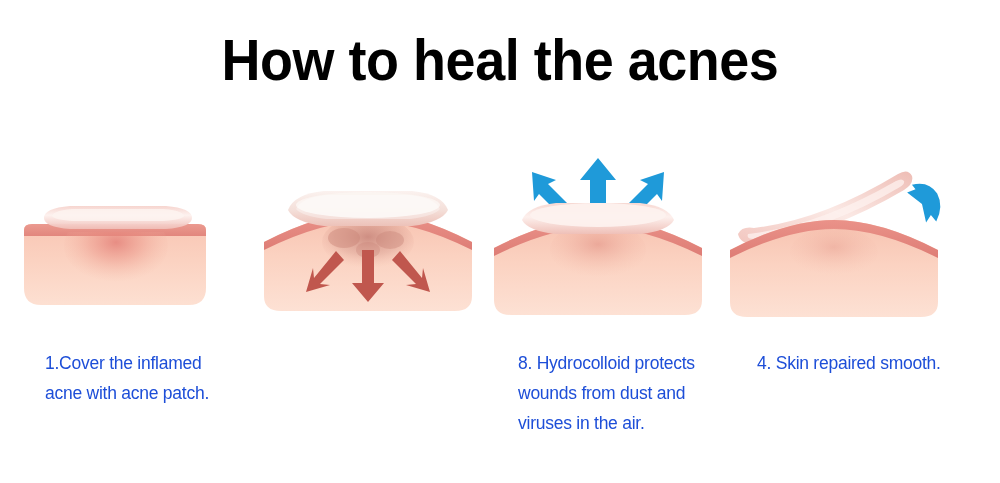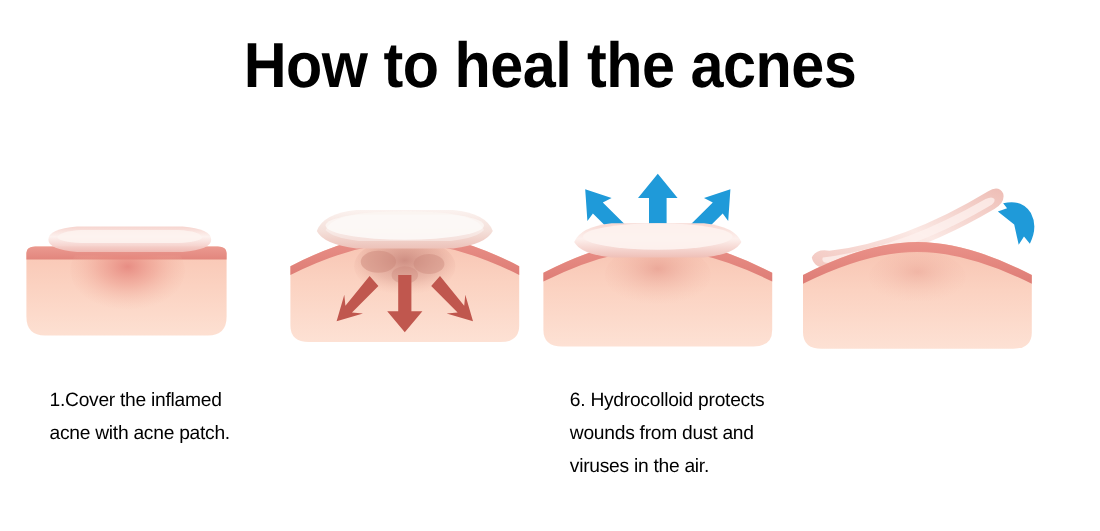--- a/index.html
+++ b/index.html
@@ -67,21 +67,21 @@
     height: 185px;
     overflow: visible;
   }
 
   .caption {
     position: absolute;
     top: 348px;
     font-family: "Liberation Sans", "DejaVu Sans", sans-serif;
     font-size: 17.5px;
     line-height: 30px;
-    color: #000000;
+    color: #1d4ed8;
     letter-spacing: -0.25px;
     white-space: pre-line;
     text-align: left;
   }
   .step-1 .caption { left: 45px; width: 215px; }
   .step-2 .caption { left: 46px; width: 215px; }
   .step-3 .caption { left: 44px; width: 225px; }
   .step-4 .caption { left: 45px; width: 240px; }
 </style>
 </head>
@@ -246,21 +246,21 @@
             <ellipse cx="124" cy="100" rx="48" ry="28" fill="url(#inflame3)"></ellipse>
           </g>
         </g>
 
         <g>
           <path d="M48,70 Q54,56 82,53 L166,53 Q194,56 200,70 Q194,81 166,84 L82,84 Q54,81 48,70 Z" fill="url(#patch3)"></path>
           <ellipse cx="124" cy="65" rx="68" ry="12" fill="#fdf2ef" opacity="0.92"></ellipse>
         </g>
       </svg>
     </div>
-    <div class="caption">6. Hydrocolloid protects
+    <div class="caption">8. Hydrocolloid protects
 wounds from dust and
 viruses in the air.</div>
   </div>
 
   <div class="step step-4">
     <div class="art">
       <svg viewBox="0 0 250 185" xmlns="http://www.w3.org/2000/svg">
         <defs>
           <linearGradient id="skin4" x1="0" y1="0" x2="0" y2="1">
             <stop offset="0%" stop-color="#f7c2b0"></stop>
@@ -296,15 +296,16 @@
 
         <g>
           <path d="M18,100 Q76,70 122,70 Q168,70 226,100 L226,152 Q226,167 209,167 L35,167 Q18,167 18,152 Z" fill="url(#skin4)"></path>
           <path d="M18,100 Q76,70 122,70 Q168,70 226,100 L226,108 Q168,79 122,79 Q76,79 18,108 Z" fill="url(#rose4)"></path>
           <g clip-path="url(#clipBody4)">
             <ellipse cx="122" cy="102" rx="44" ry="24" fill="url(#faint4)"></ellipse>
           </g>
         </g>
       </svg>
     </div>
+    <div class="caption">4. Skin repaired smooth.</div>
   </div>
 
 </div>
 
 </body></html>

